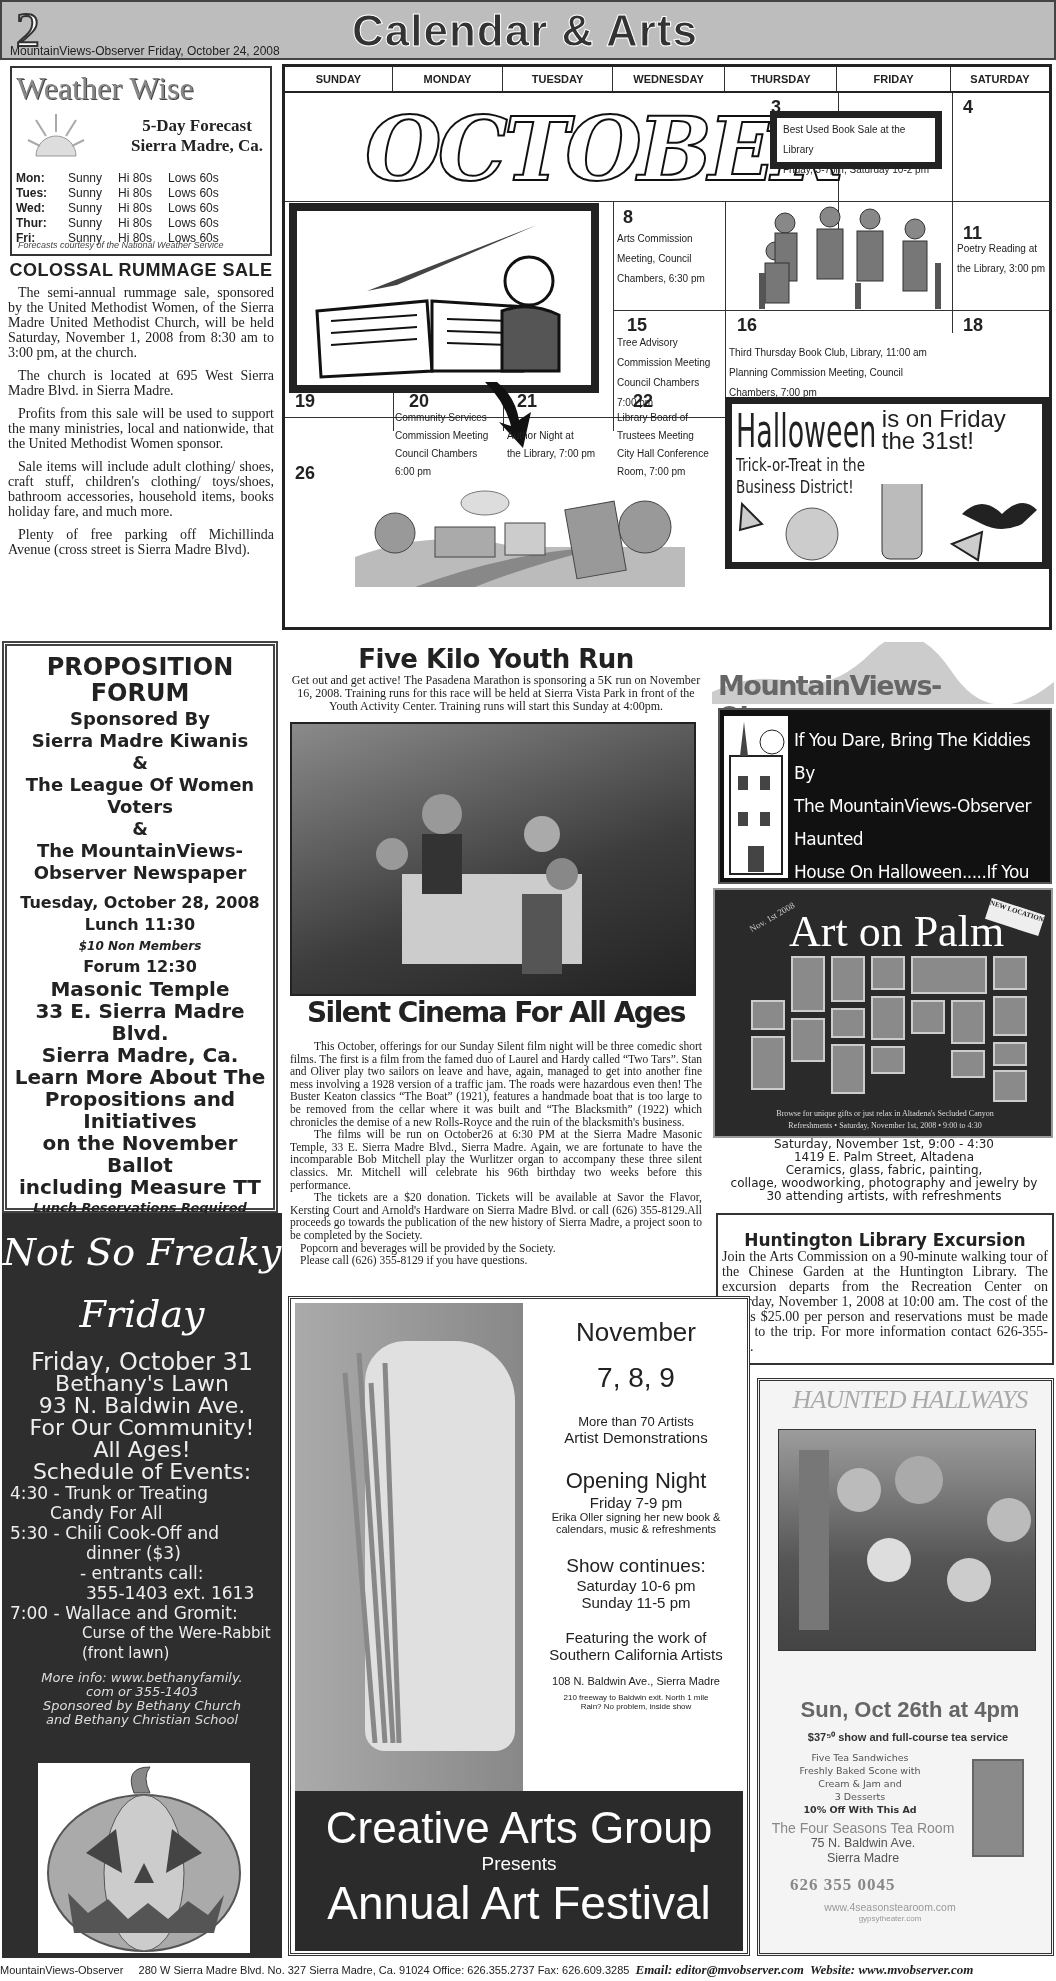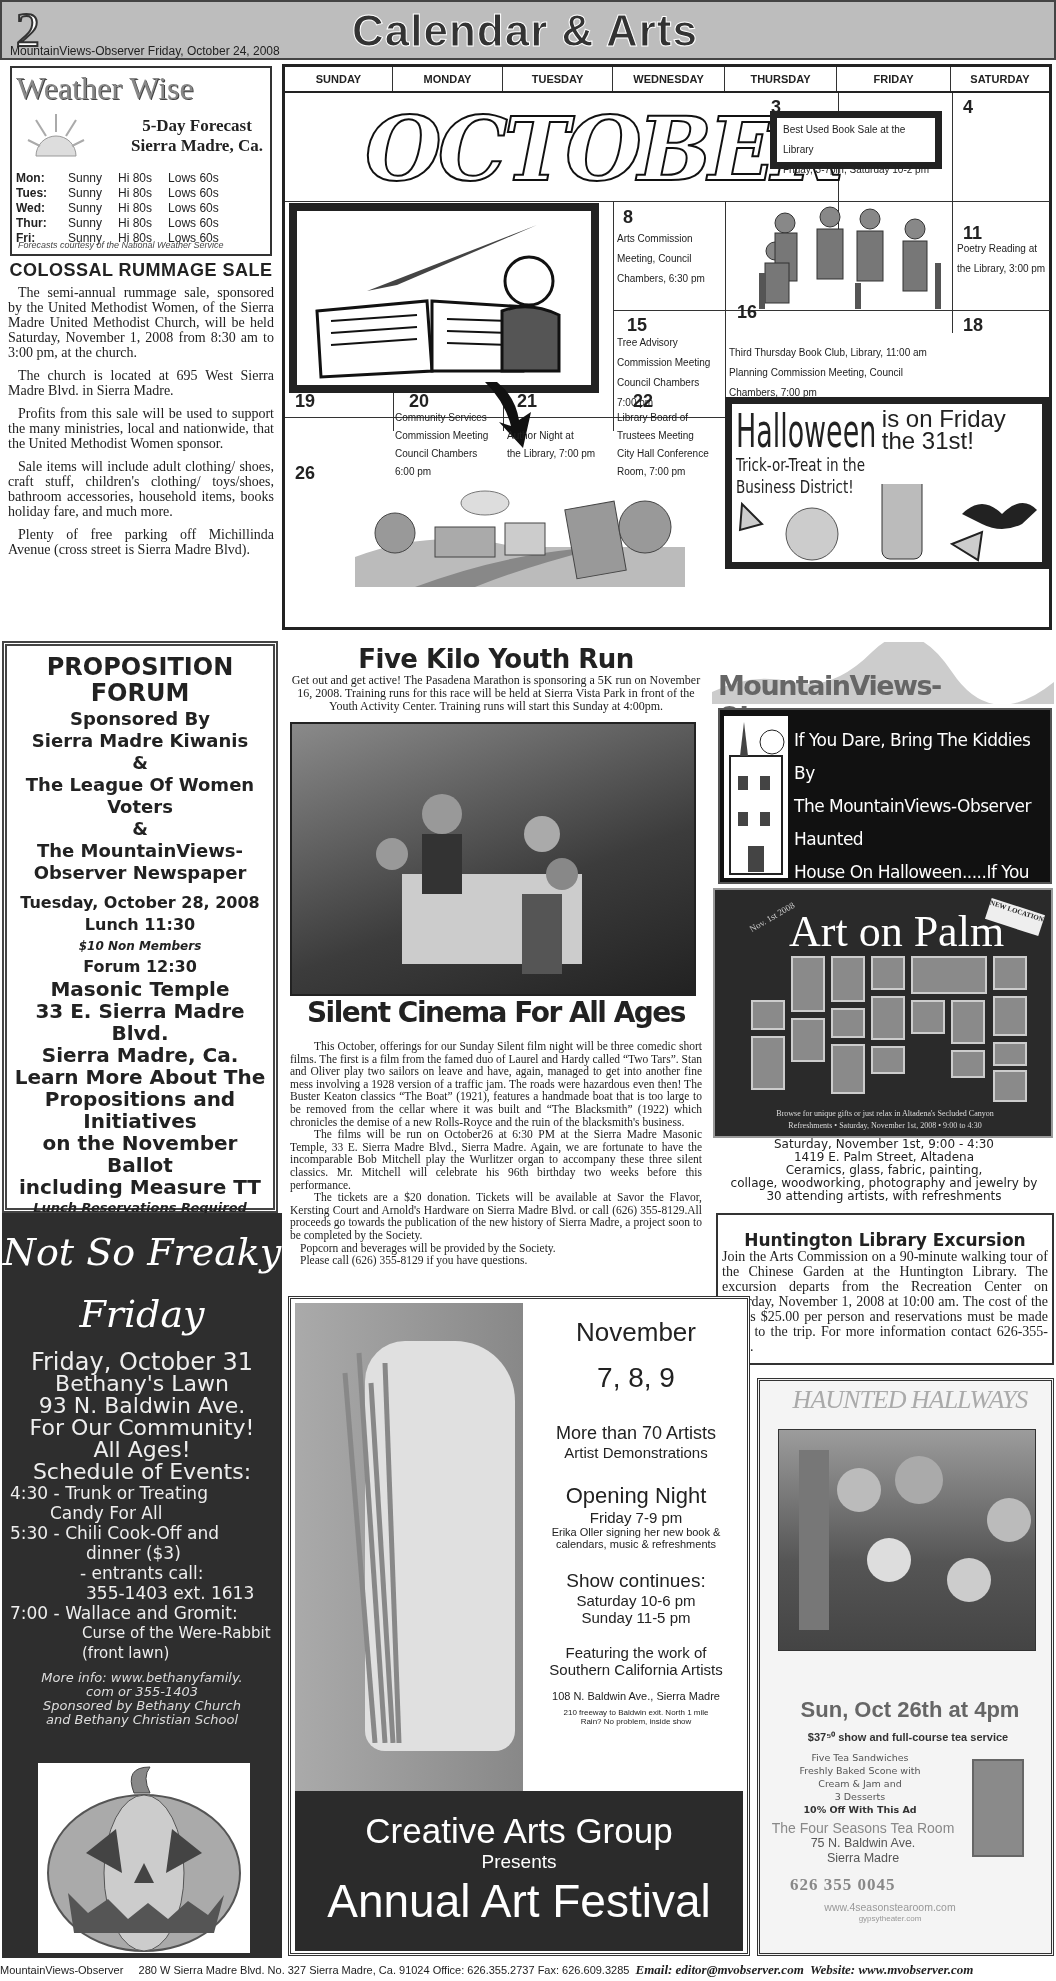--- a/index.html
+++ b/index.html
@@ -251,21 +251,21 @@
     <div>the Library, 3:00 pm</div>
   </div>
 
   <div class="cnum" style="left:342px;top:248px">15</div>
   <div class="cev" style="left:332px;top:266px">
     <div>Tree Advisory</div>
     <div>Commission Meeting</div>
     <div>Council Chambers</div>
     <div>7:00 pm</div>
   </div>
-  <div class="cnum" style="left:452px;top:235px">16</div>
+  <div class="cnum" style="left:452px;top:248px">16</div>
   <div class="cev" style="left:444px;top:276px">
     <div>Third Thursday Book Club, Library, 11:00 am</div>
     <div>Planning Commission Meeting, Council</div>
     <div>Chambers, 7:00 pm</div>
   </div>
   <div class="cnum" style="left:678px;top:248px">18</div>
 
   <div class="cnum" style="left:10px;top:324px">19</div>
   <div class="cnum" style="left:124px;top:324px">20</div>
   <div class="cev" style="left:110px;top:342px;line-height:18px">
@@ -519,37 +519,37 @@
           <line x1="10" y1="30" x2="40" y2="400"></line>
           <line x1="24" y1="10" x2="50" y2="400"></line>
           <line x1="36" y1="40" x2="58" y2="400"></line>
           <line x1="50" y1="20" x2="64" y2="400"></line>
         </g>
     </svg>
   </div>
   <div id="fest-right" class="abs">
     <div style="font-size:26px;margin-top:8px">November</div>
     <div style="font-size:28px;margin-top:14px">7, 8, 9</div>
-    <div style="font-size:18px;margin-top:29px">More than 70 Artists</div>
+    <div style="font-size:13px;margin-top:20px">More than 70 Artists</div>
     <div style="font-size:15px">Artist Demonstrations</div>
     <div style="font-size:22px;margin-top:22px">Opening Night</div>
     <div style="font-size:15px">Friday 7-9 pm</div>
     <div style="font-size:11px">Erika Oller signing her new book &amp;</div>
     <div style="font-size:11px">calendars, music &amp; refreshments</div>
     <div style="font-size:19px;margin-top:20px">Show continues:</div>
     <div style="font-size:15px">Saturday 10-6 pm</div>
     <div style="font-size:15px">Sunday 11-5 pm</div>
     <div style="font-size:15px;margin-top:18px">Featuring the work of</div>
     <div style="font-size:15px">Southern California Artists</div>
     <div style="font-size:11px;margin-top:12px">108 N. Baldwin Ave., Sierra Madre</div>
     <div style="font-size:8px;margin-top:6px">210 freeway to Baldwin exit. North 1 mile</div>
     <div style="font-size:8px">Rain? No problem, inside show</div>
   </div>
   <div id="fest-bottom" class="abs">
-    <div style="font-size:35px;margin-top:20px">Creative Arts Group</div>
+    <div style="font-size:44px;margin-top:12px">Creative Arts Group</div>
     <div style="font-size:19px">Presents</div>
     <div style="font-size:46px;line-height:56px">Annual Art Festival</div>
   </div>
 </div>
 
 <div id="foot" class="abs">
   <span>MountainViews-Observer</span>&nbsp;&nbsp;&nbsp;&nbsp;
   <span>280 W Sierra Madre Blvd.  No. 327   Sierra Madre, Ca.  91024   Office:  626.355.2737  Fax:  626.609.3285</span>&nbsp;
   <span class="em">Email: editor@mvobserver.com</span>&nbsp;
   <span class="em">Website: www.mvobserver.com</span>

